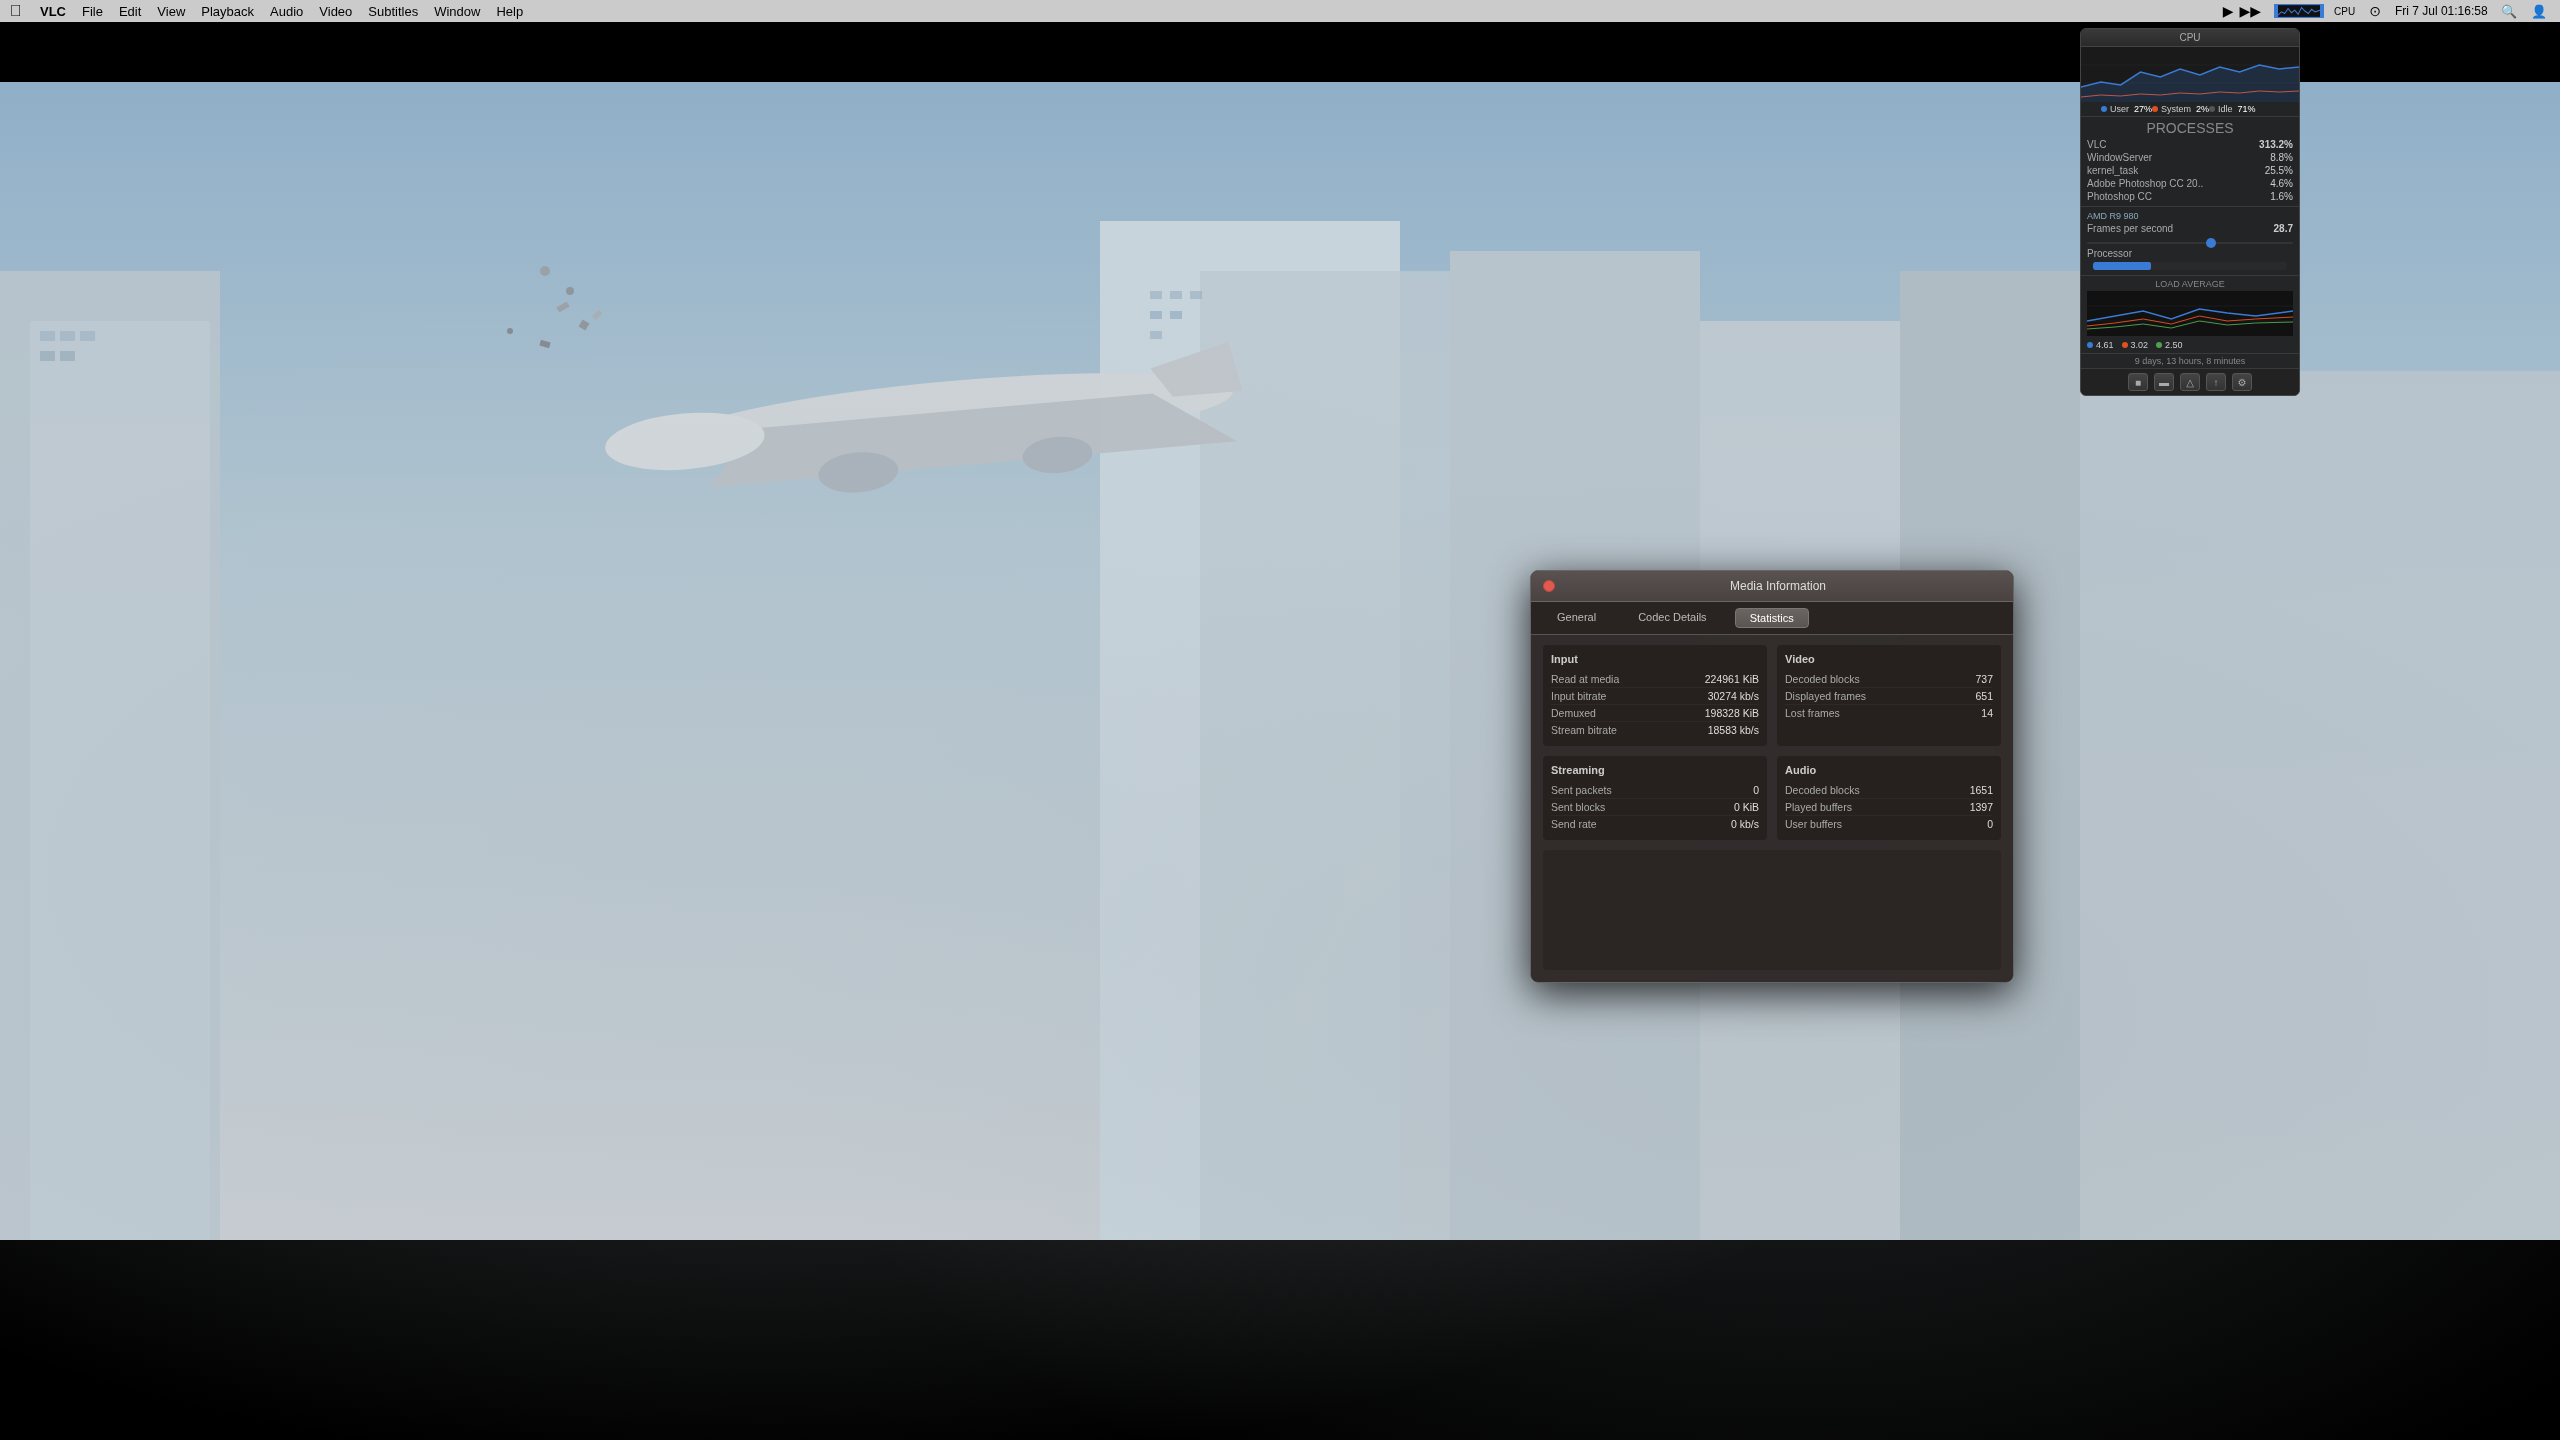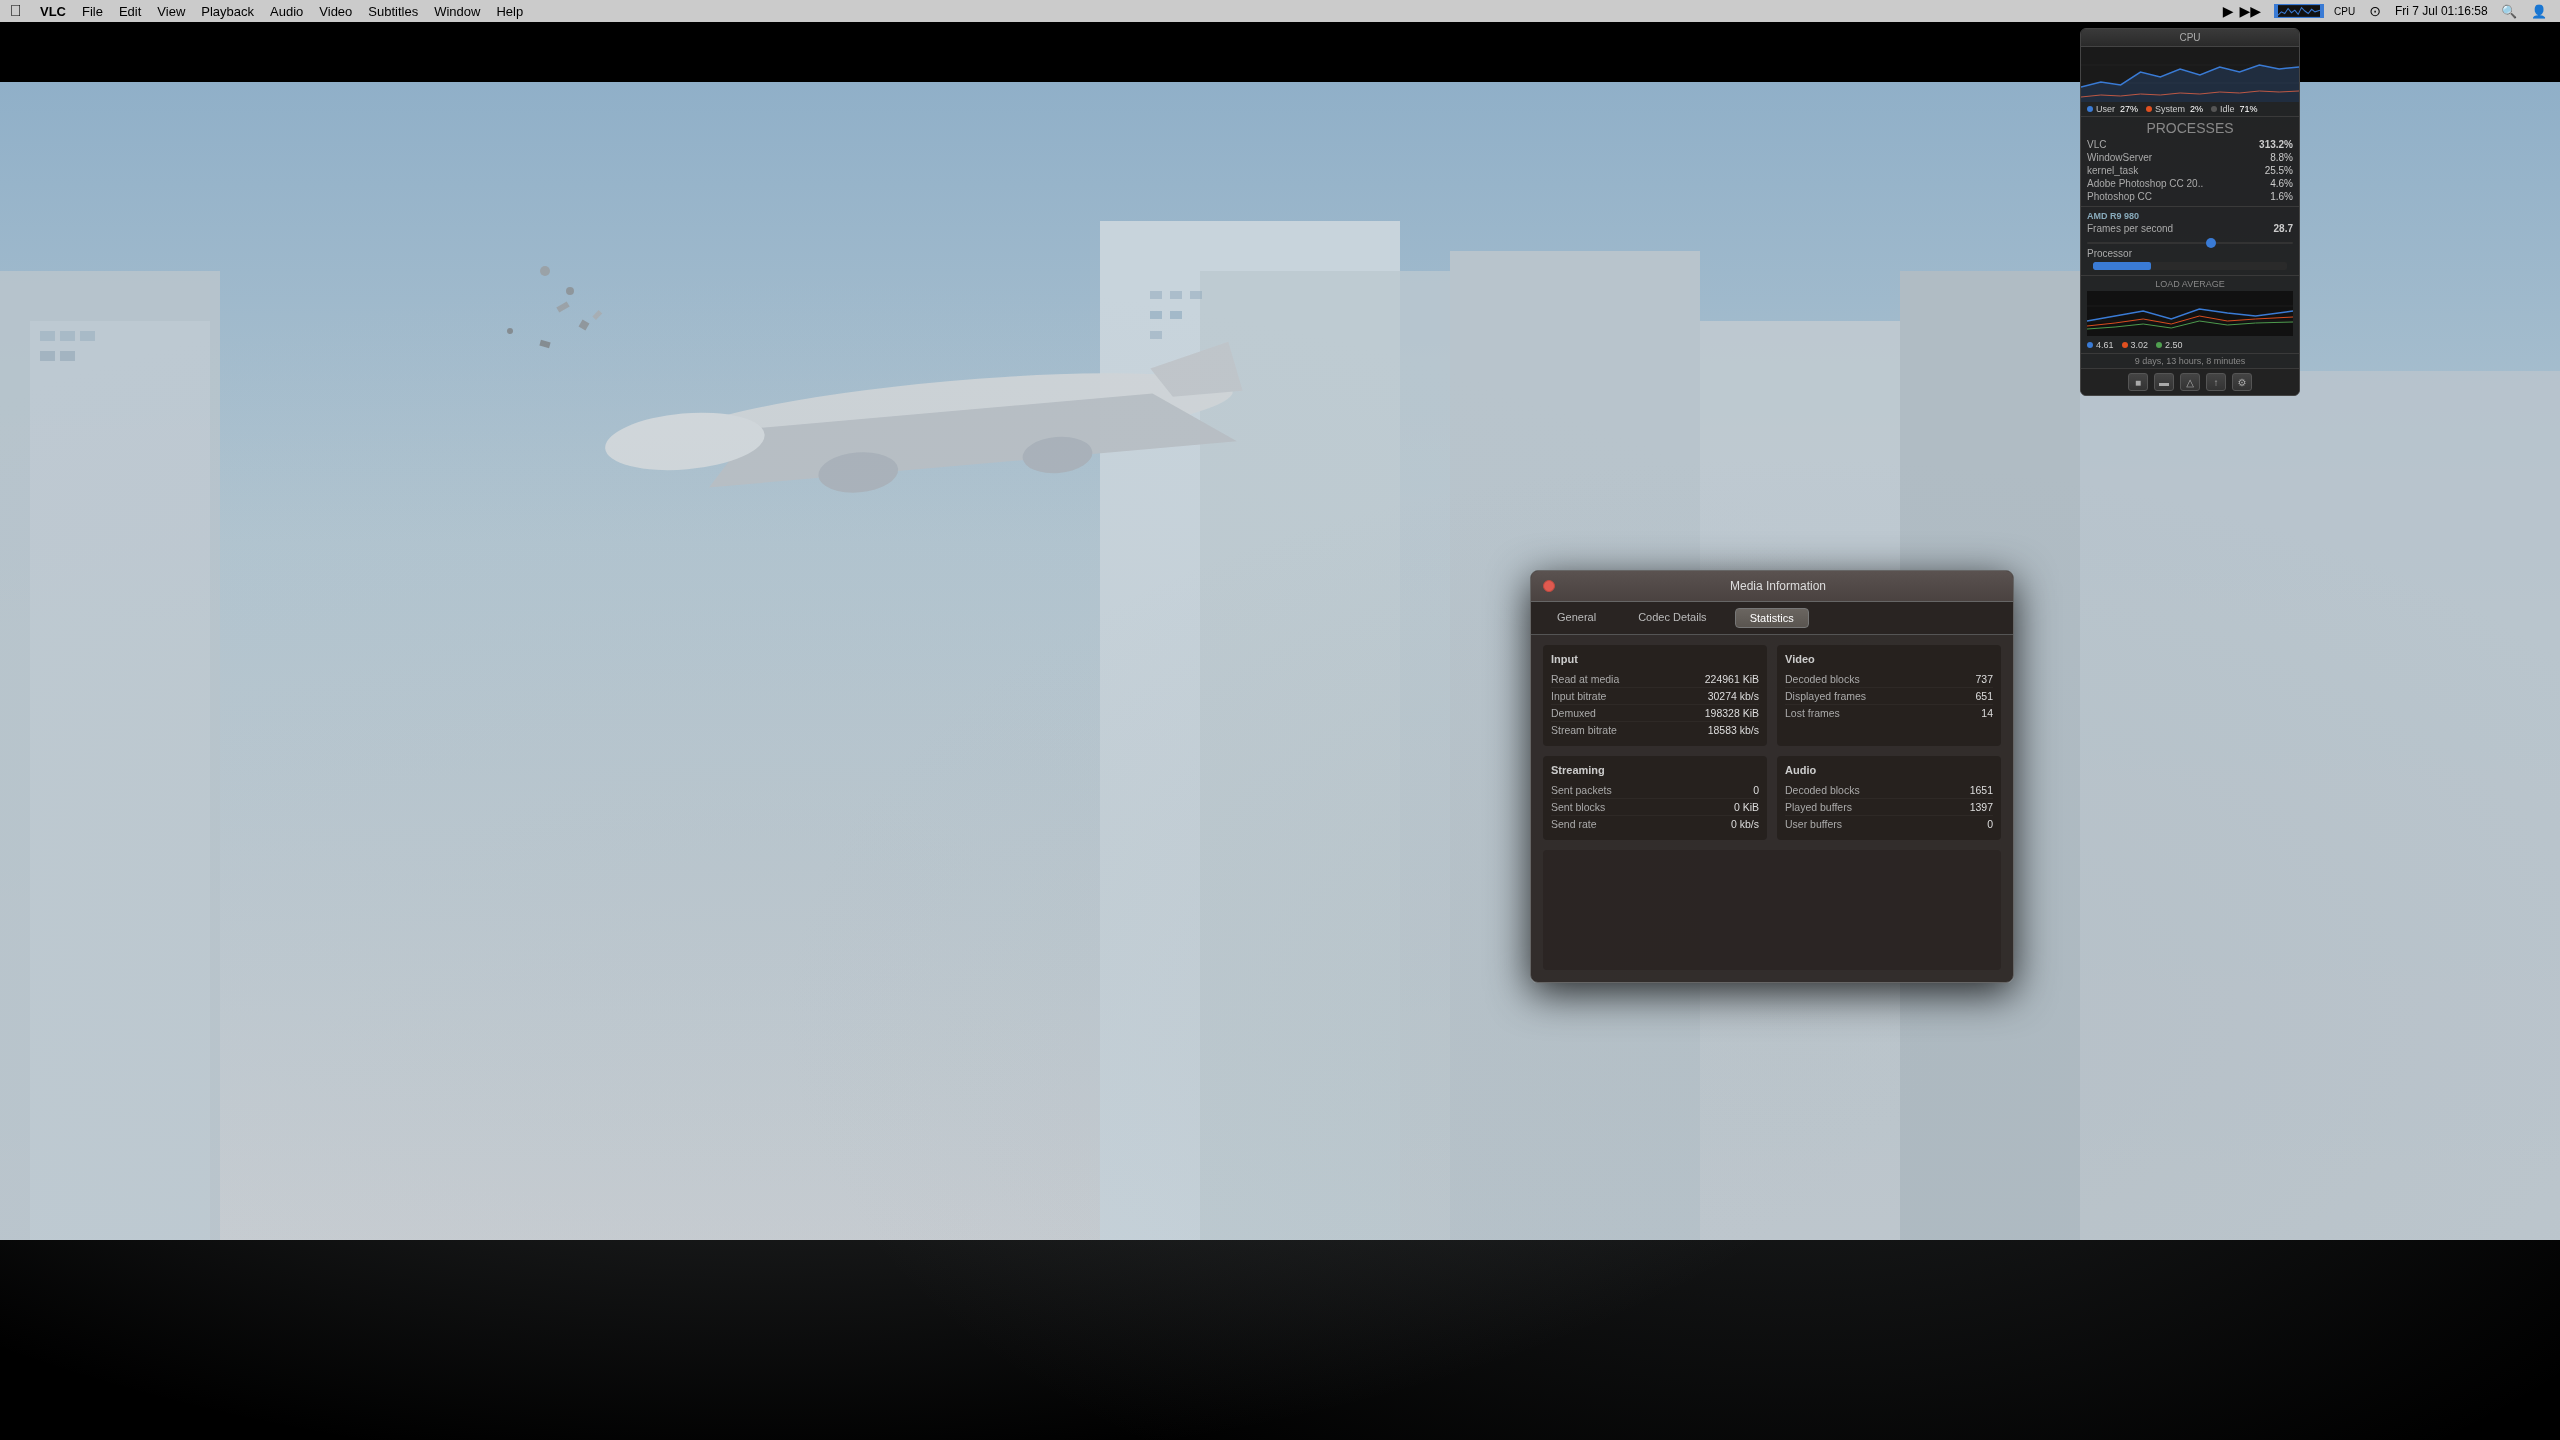--- a/index.html
+++ b/index.html
@@ -120,22 +120,21 @@
     }
     #activity-monitor .am-graph {
       height: 55px;
       background: #1a1a1a;
       position: relative;
       overflow: hidden;
       padding: 2px;
     }
     .am-legend {
       display: flex;
-      gap: 8px;
-      padding: 2px 6px;
+      padding: 2px 20px;
       font-size: 9px;
     }
     .am-legend-item { display: flex; align-items: center; gap: 3px; }
     .legend-dot { width: 6px; height: 6px; border-radius: 50%; }
     .am-section {
       border-top: 1px solid #3a3a3a;
       padding: 3px 6px;
     }
     .am-section-title {
       text-align: center;
@@ -477,21 +476,21 @@
       <span class="value">4.6%</span>
     </div>
     <div class="am-row">
       <span class="label">Photoshop CC</span>
       <span class="value">1.6%</span>
     </div>
   </div>
 
   <div class="am-section">
     <div class="am-row">
-      <span class="label" style="color:#8ab; font-size:9px;font-weight:bold;">AMD R9 980</span>
+      <span class="label" style="color:#8ab; font-size:9px;">AMD R9 980</span>
     </div>
     <div class="am-row">
       <span class="label">Frames per second</span>
       <span class="value am-highlight">28.7</span>
     </div>
 
     <div style="padding: 2px 0 4px 0; position:relative; height:12px;">
       <div style="height:2px; background:#333; margin-top:5px; border-radius:1px; position:relative;">
         <div style="position:absolute; left:60%; top:-4px; width:10px; height:10px; background:#3a7bd5; border-radius:50%; transform:translateX(-50%);"></div>
       </div>

